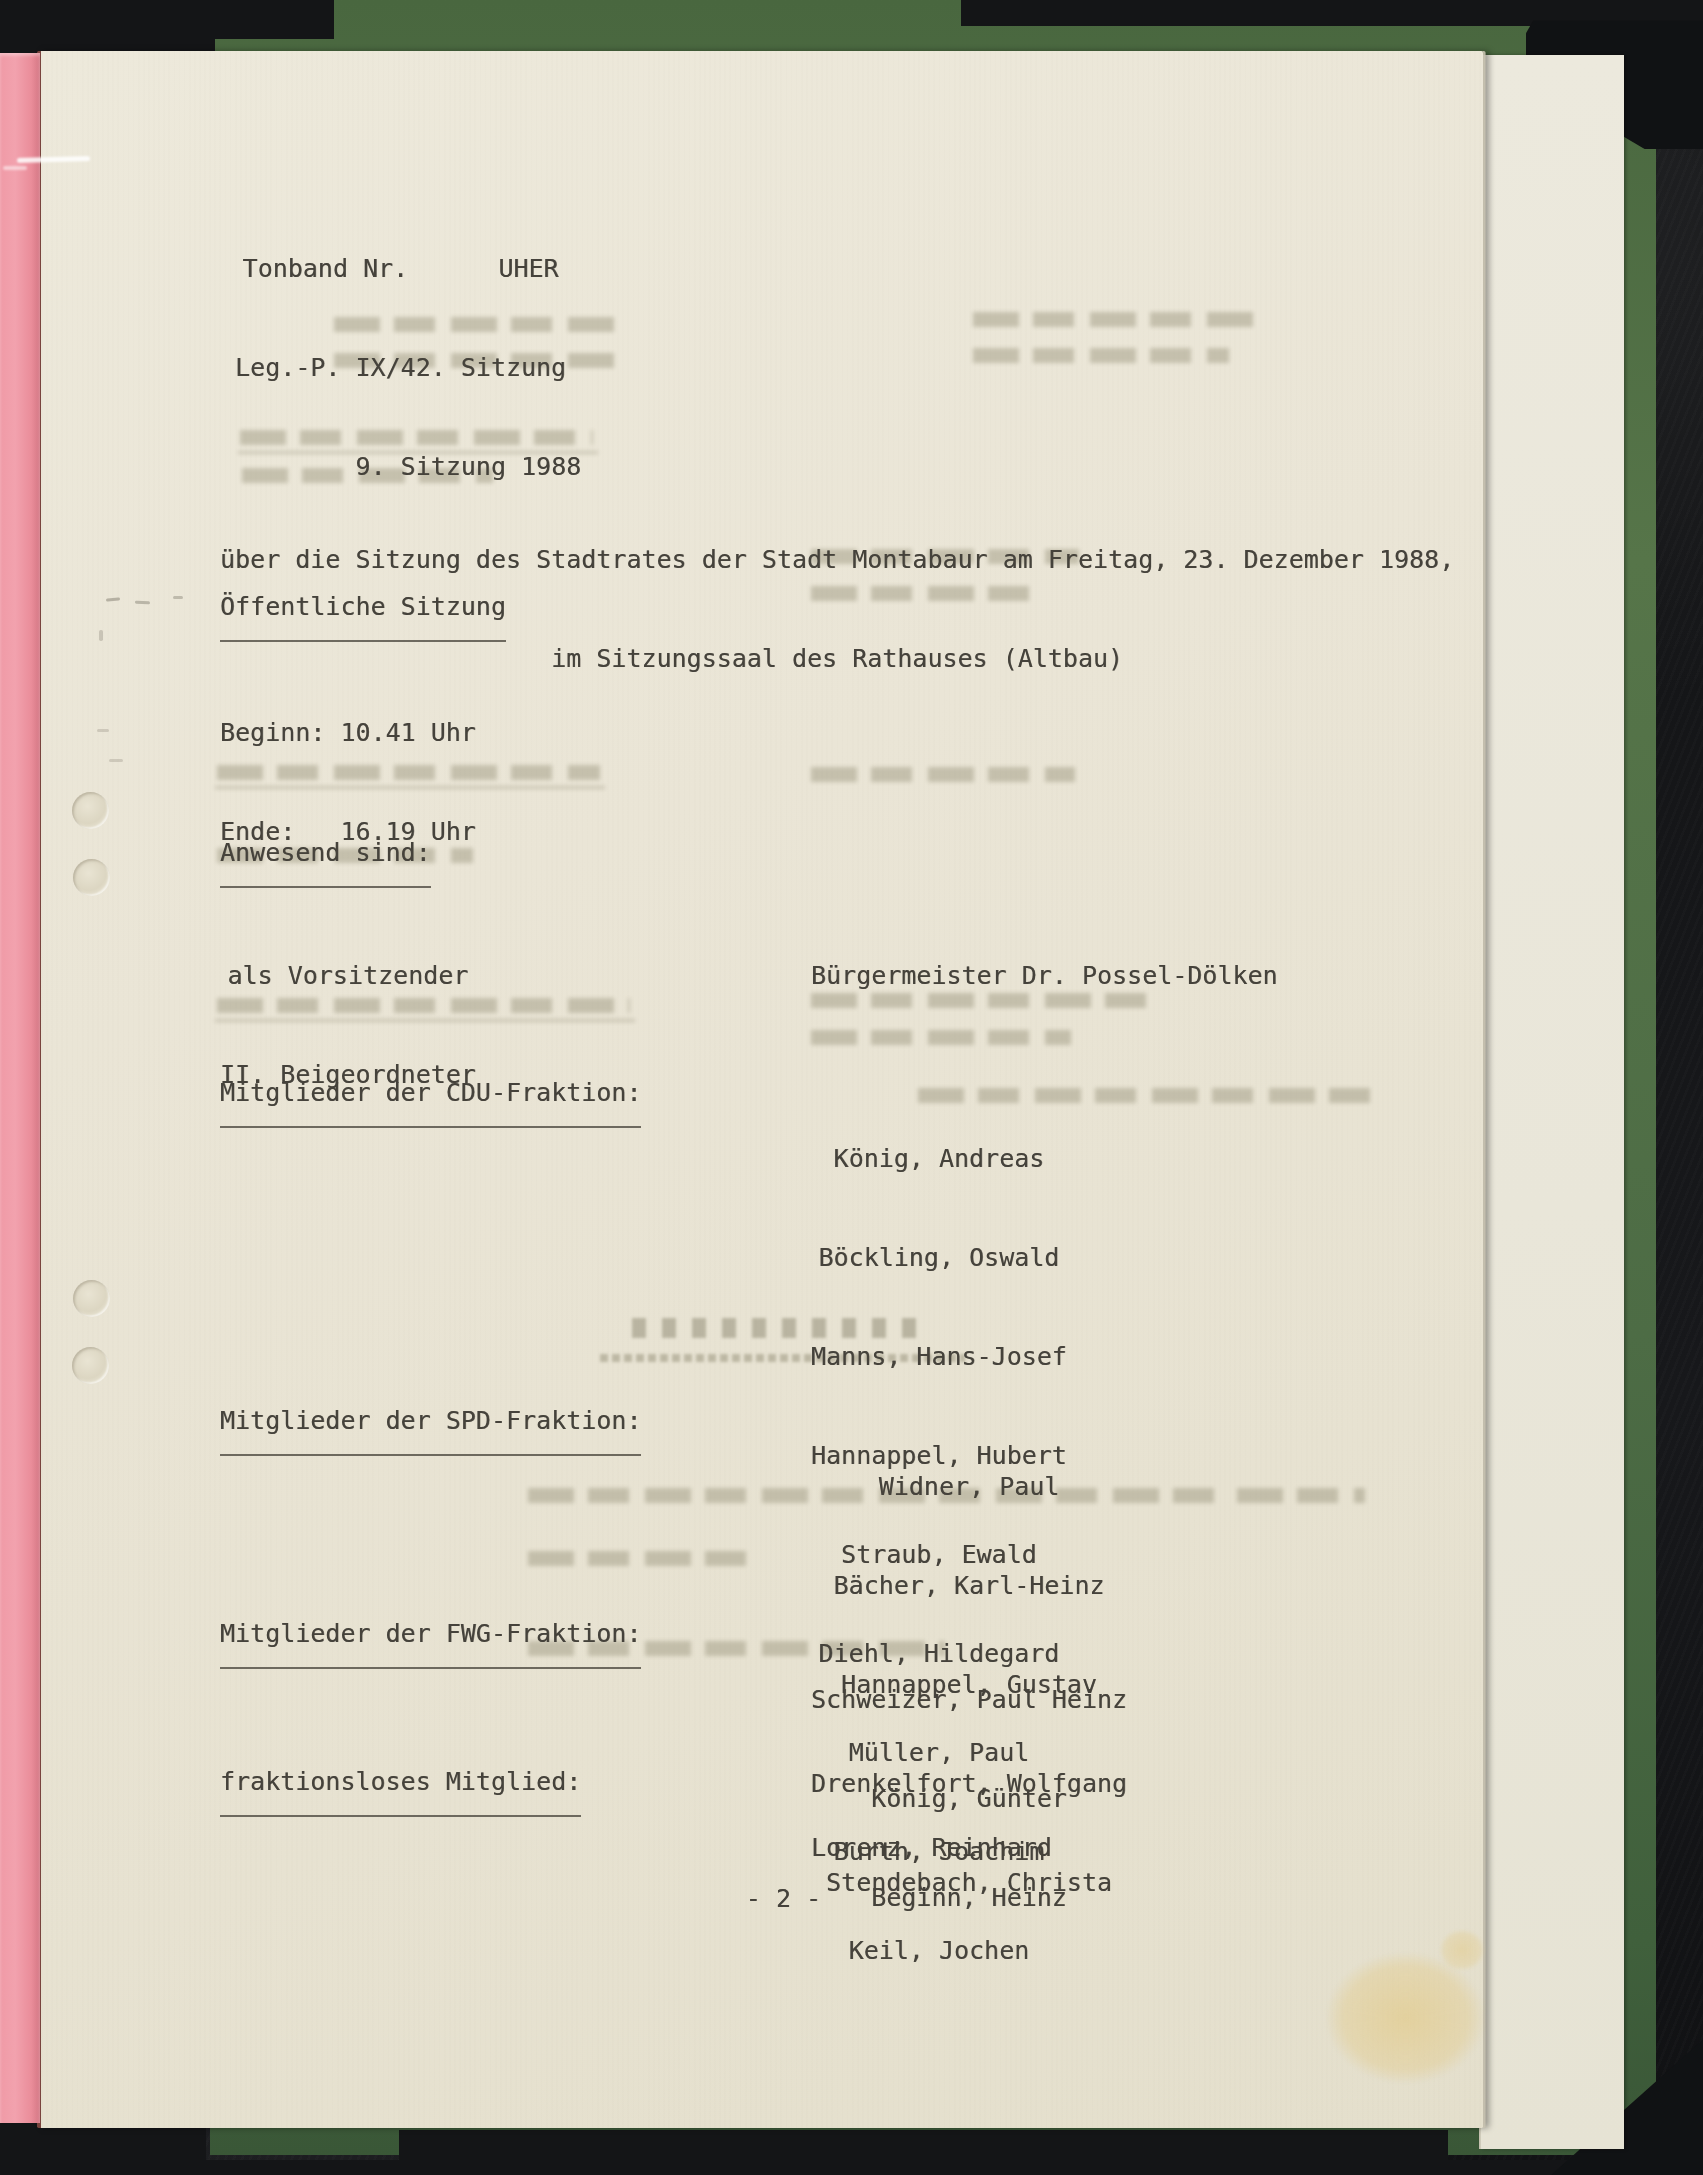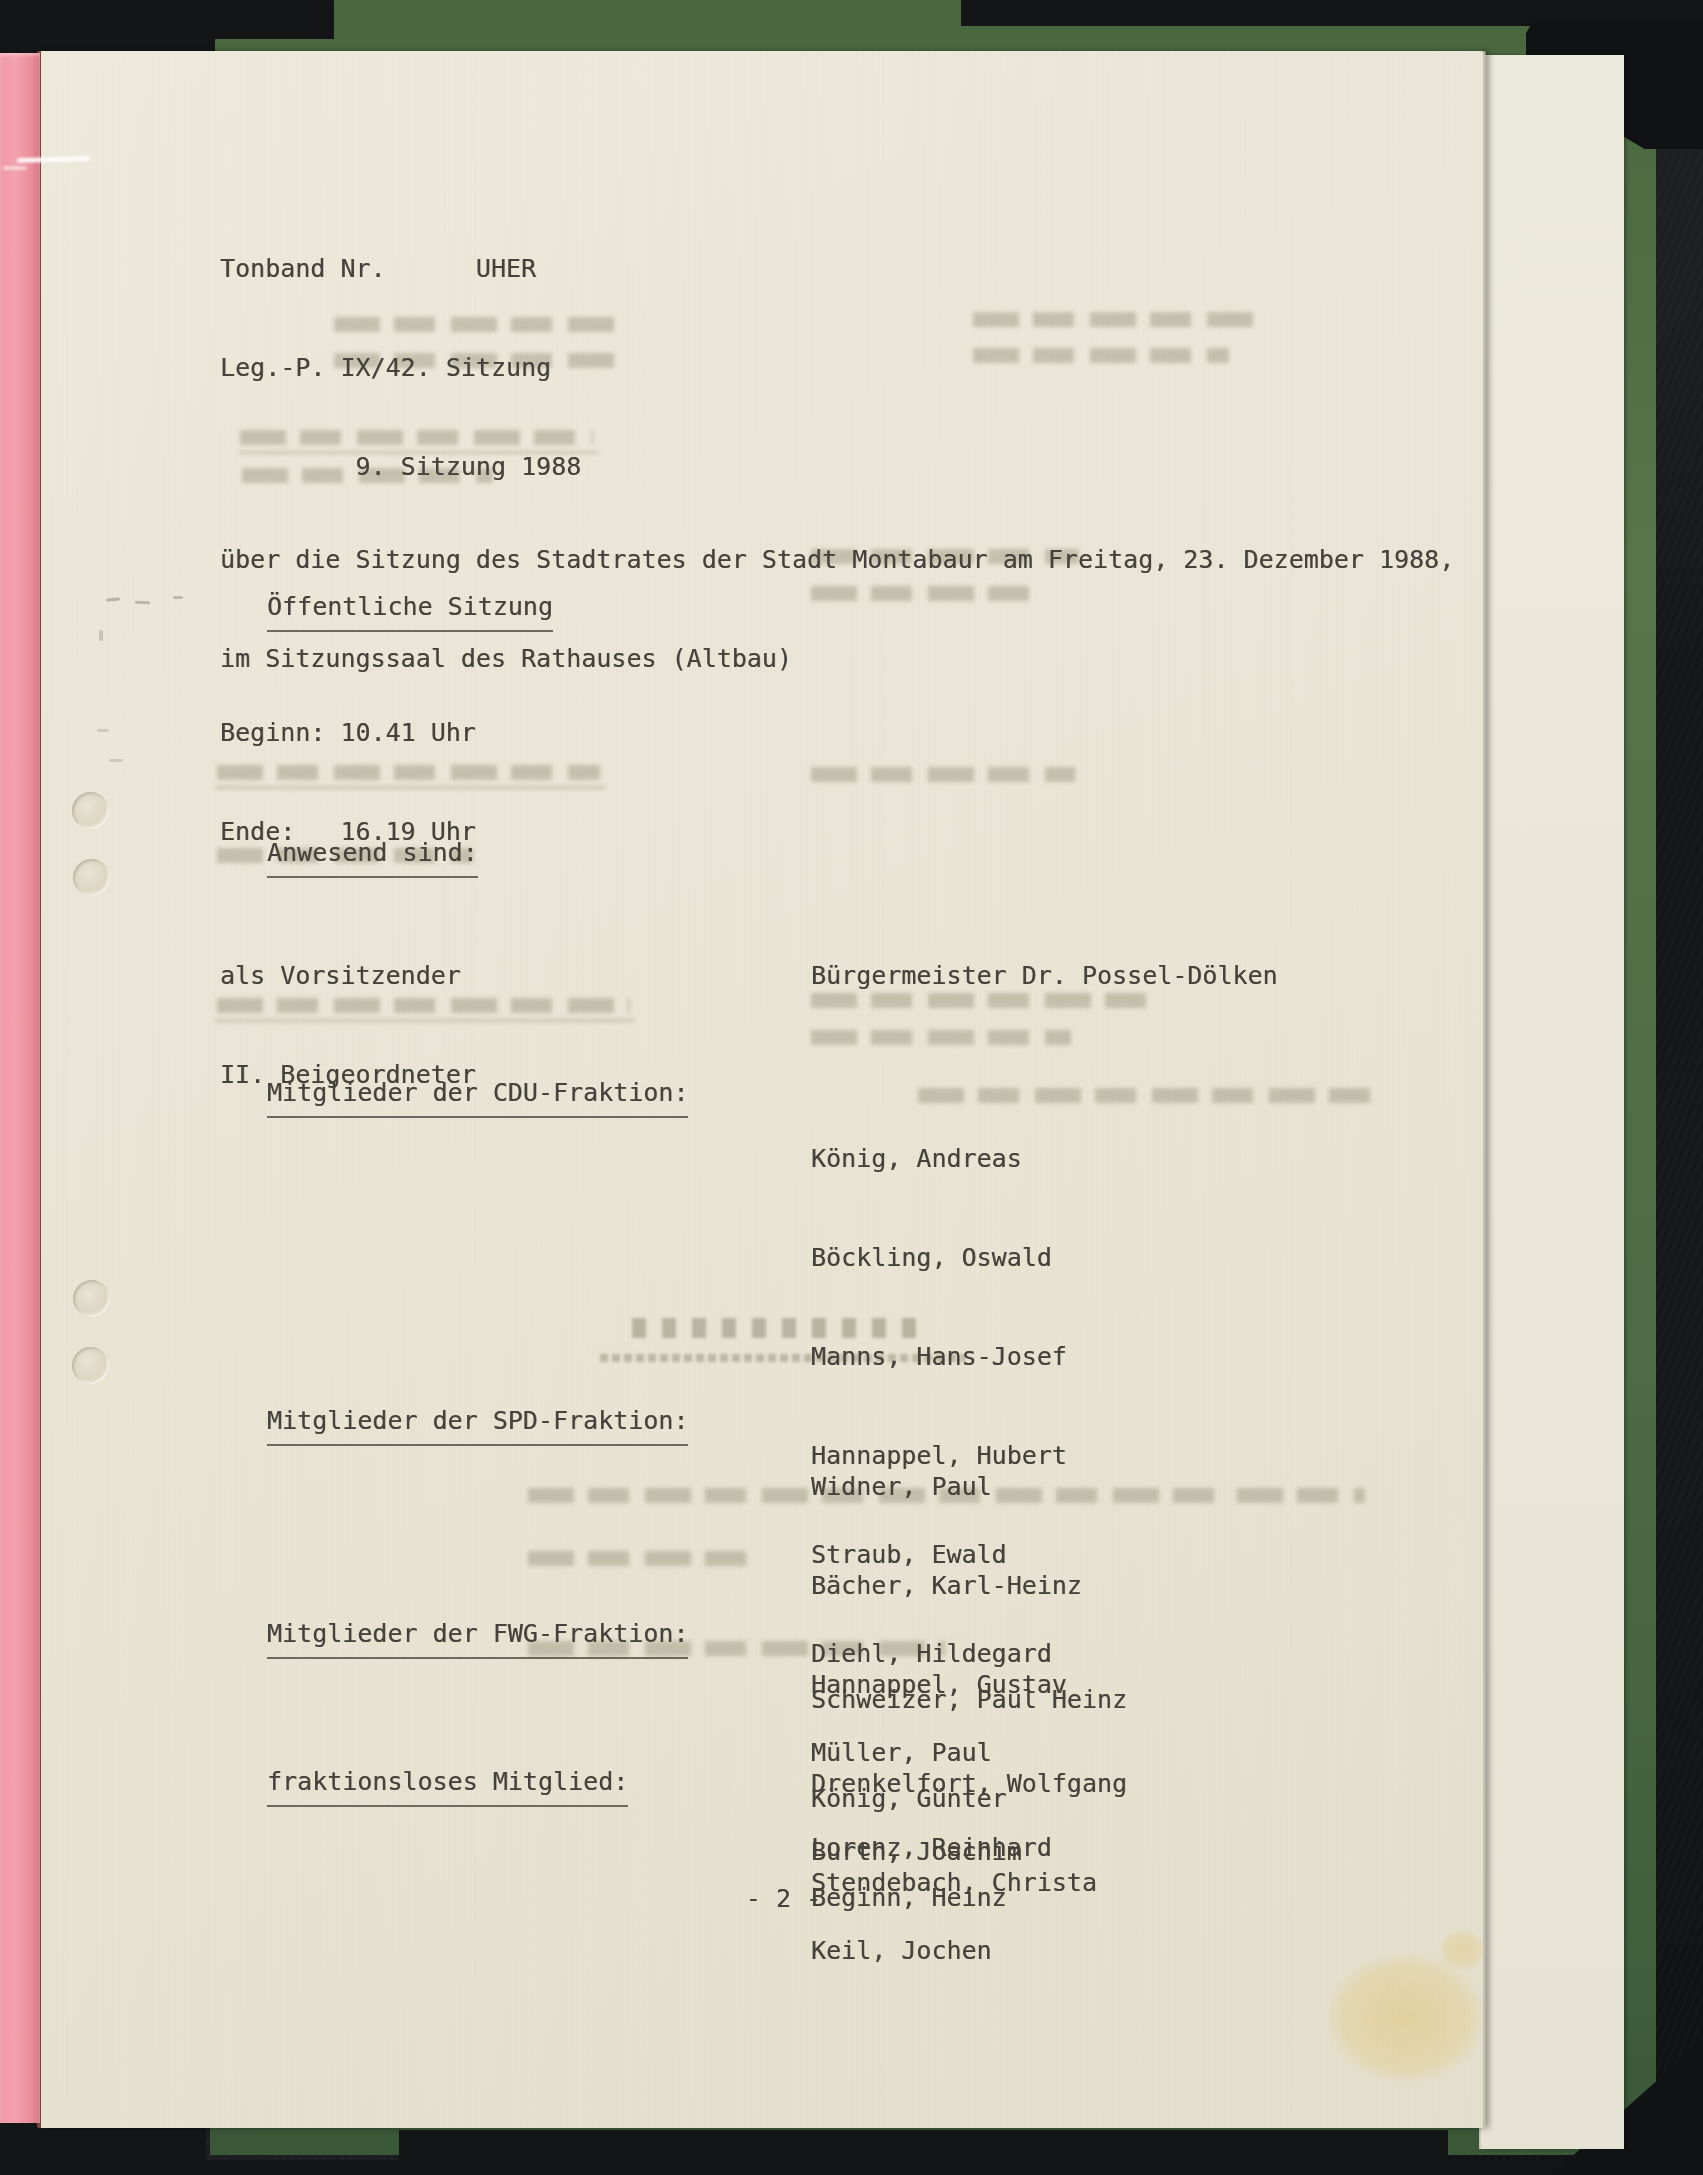--- a/index.html
+++ b/index.html
@@ -34,22 +34,22 @@
       background:linear-gradient(90deg,#f09aa6,#f2a2ae 38%,#ea8d9a 78%,#d47784 100%);
       box-shadow:inset 0 2.6px 3.4px rgba(255,255,255,0.35);}
   .glint{background:rgba(255,255,255,0.85);filter:blur(0.9px);border-radius:2.6px;}
 
   .hole{width:37px;height:37px;border-radius:50%;
       background:radial-gradient(circle at 42% 38%, #e9e4d3 0%, #dcd6c2 55%, #e7e2d0 74%, #e1dbc8 100%);
       box-shadow:inset 1.7px 1.7px 2.6px rgba(110,100,80,0.30), inset -1.7px -1.7px 1.7px rgba(255,255,255,0.55);}
 
   
   .t{position:absolute;font:25px/33px "DejaVu Sans Mono",monospace;color:#45423b;white-space:pre;
-     text-shadow:0.4px 0 0 rgba(69,66,59,0.55);}
-  .u{display:inline-block;border-bottom:2.6px solid rgba(74,70,61,0.78);padding-bottom:7px;margin-left:47px;}
+     text-shadow:0.4px 0 0 rgba(69,66,59,0.55);text-align:center;}
+  .u{display:inline-block;border-bottom:2.6px solid rgba(74,70,61,0.78);padding-bottom:17px;}
   .title-wrap{left:558px;top:394px;width:486px;text-align:center;font-weight:bold;}
 
   
   .ghost{position:absolute;height:15.3px;filter:blur(2px);opacity:0.48;
       background:repeating-linear-gradient(90deg,#9d9880 0 46px,rgba(0,0,0,0) 46px 60px,#9d9880 60px 101px,rgba(0,0,0,0) 101px 117px);}
   .ghost.gu::after{content:"";position:absolute;left:-1.7px;right:-5.1px;bottom:-8.5px;height:2.6px;background:rgba(140,135,112,0.75);}
   .ghost.heavy{height:20.4px;filter:blur(1.7px);opacity:0.5;
       background:repeating-linear-gradient(90deg,#8c8770 0 14.5px,rgba(0,0,0,0) 14.5px 30px);}
   .ghost.bar{height:7.7px;filter:blur(1.7px);opacity:0.5;
       background:repeating-linear-gradient(90deg,#938e76 0 8.5px,rgba(0,0,0,0) 8.5px 12px);}

